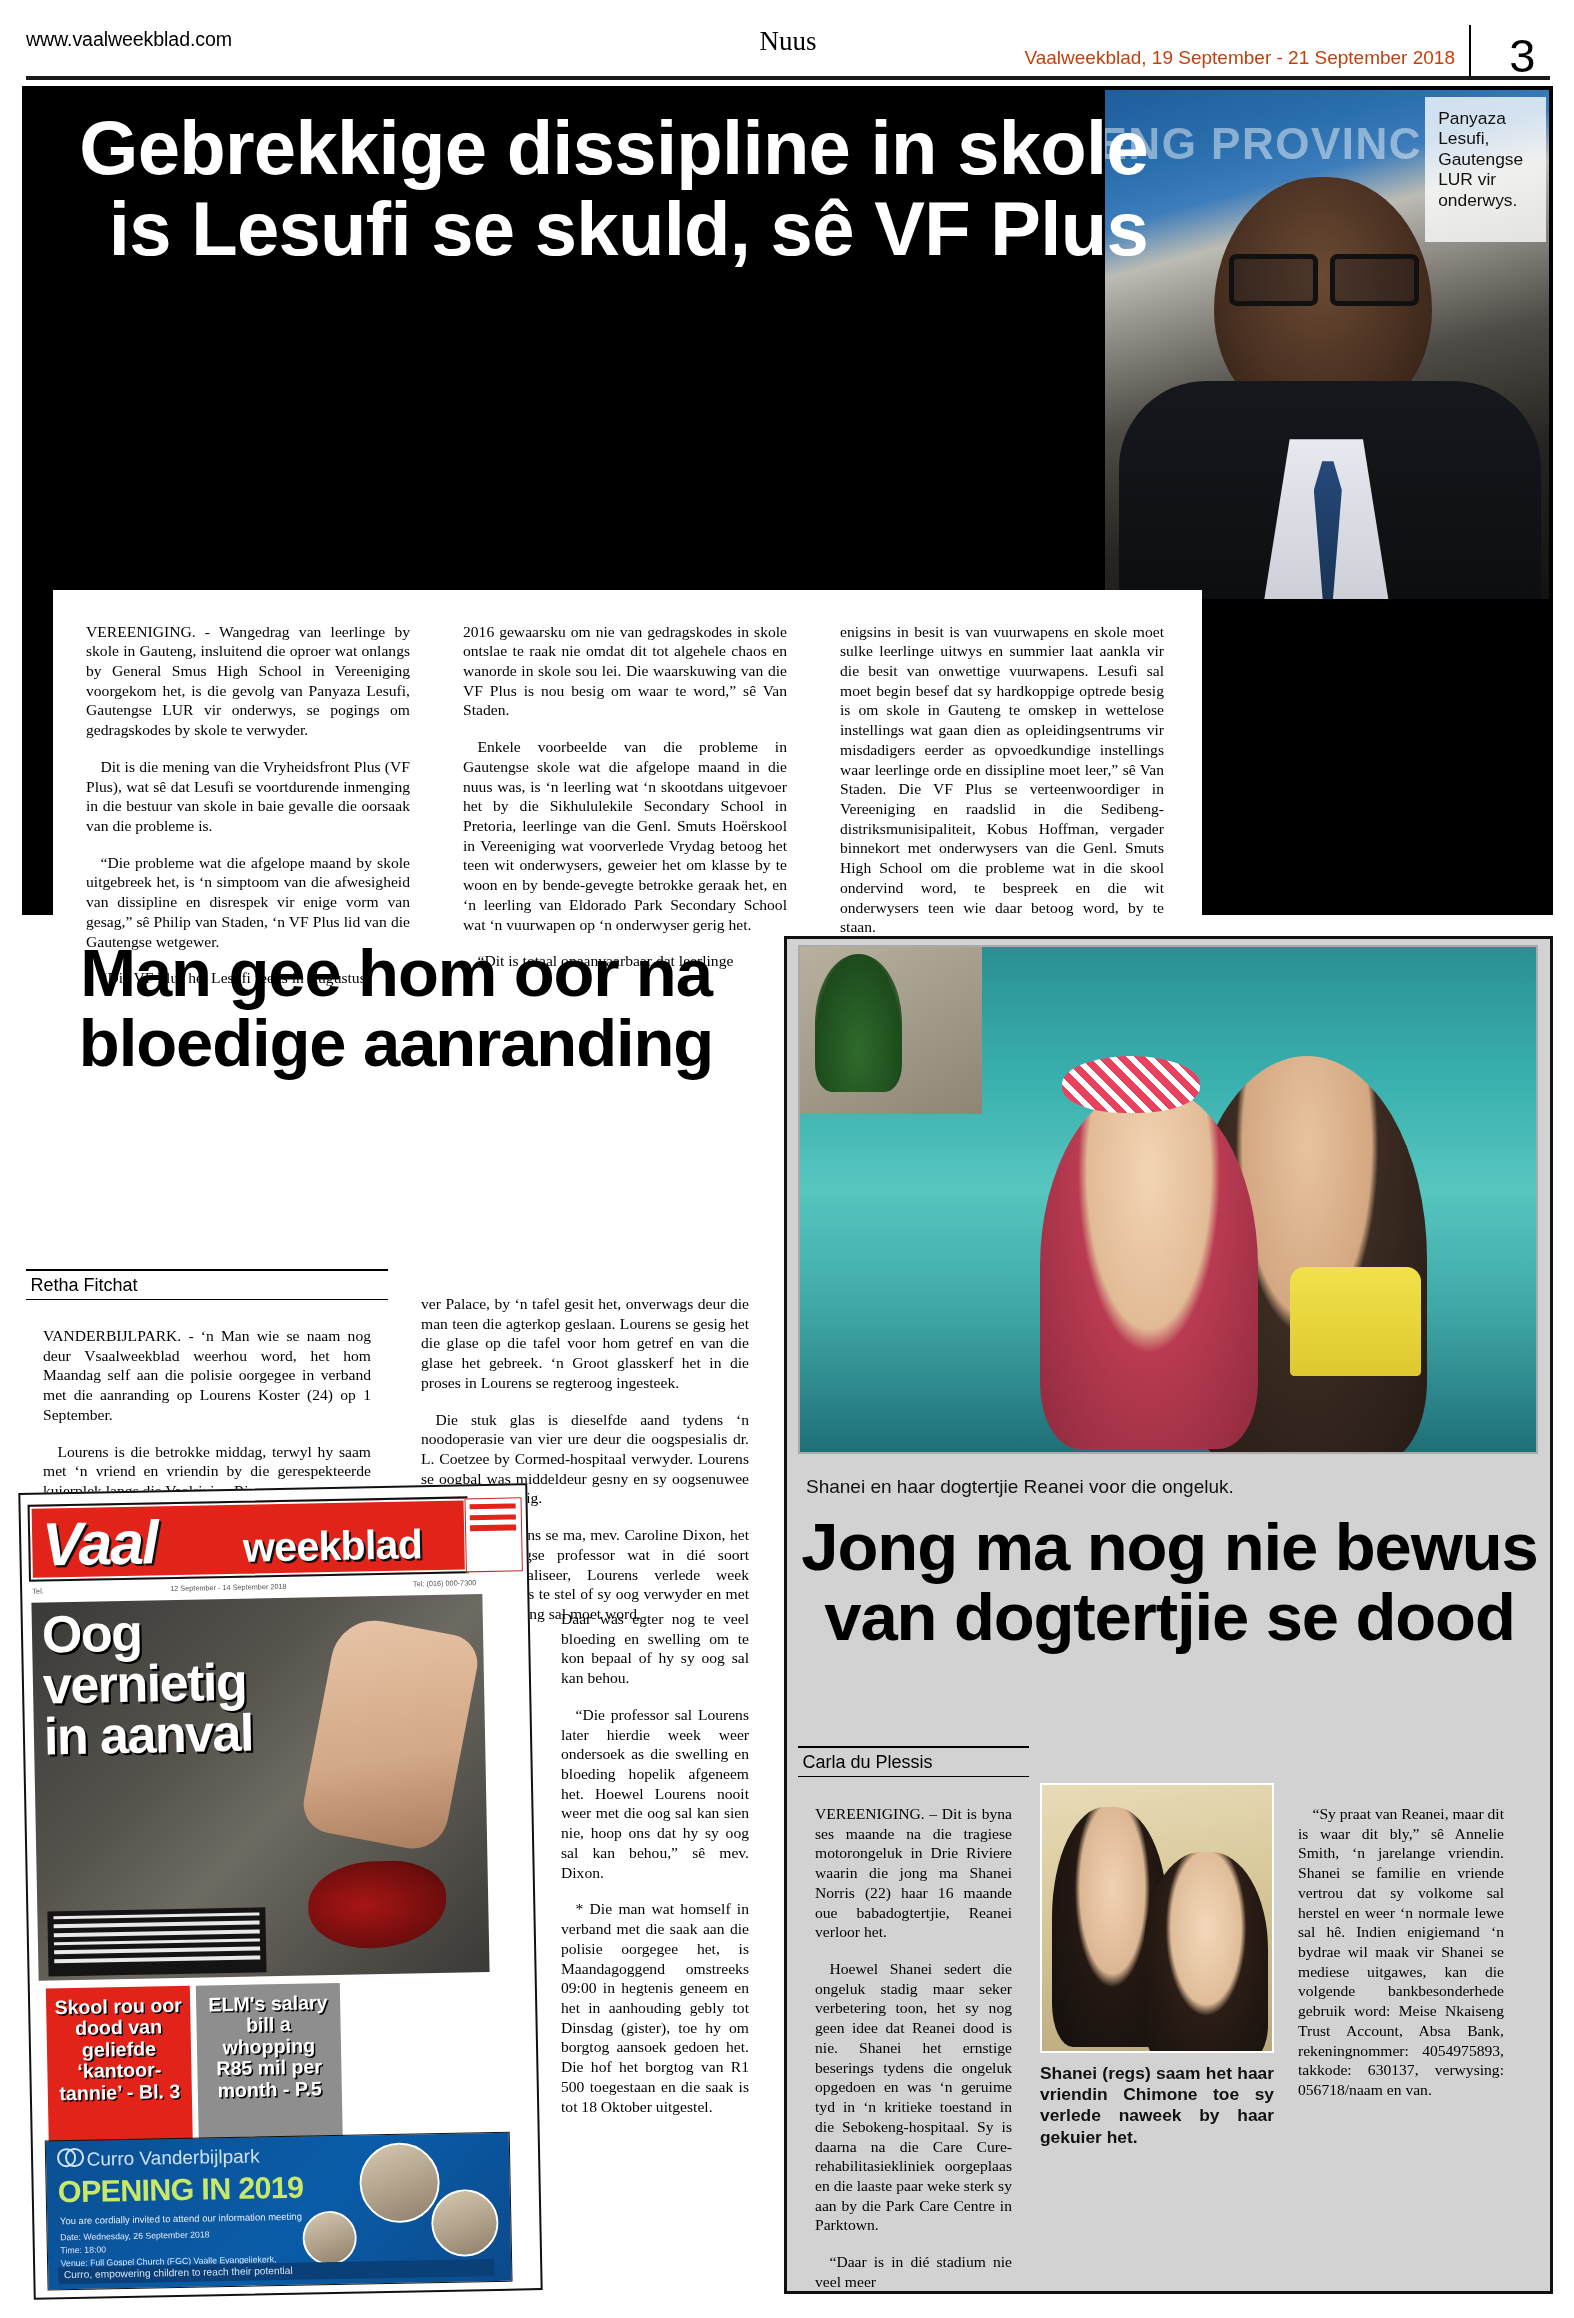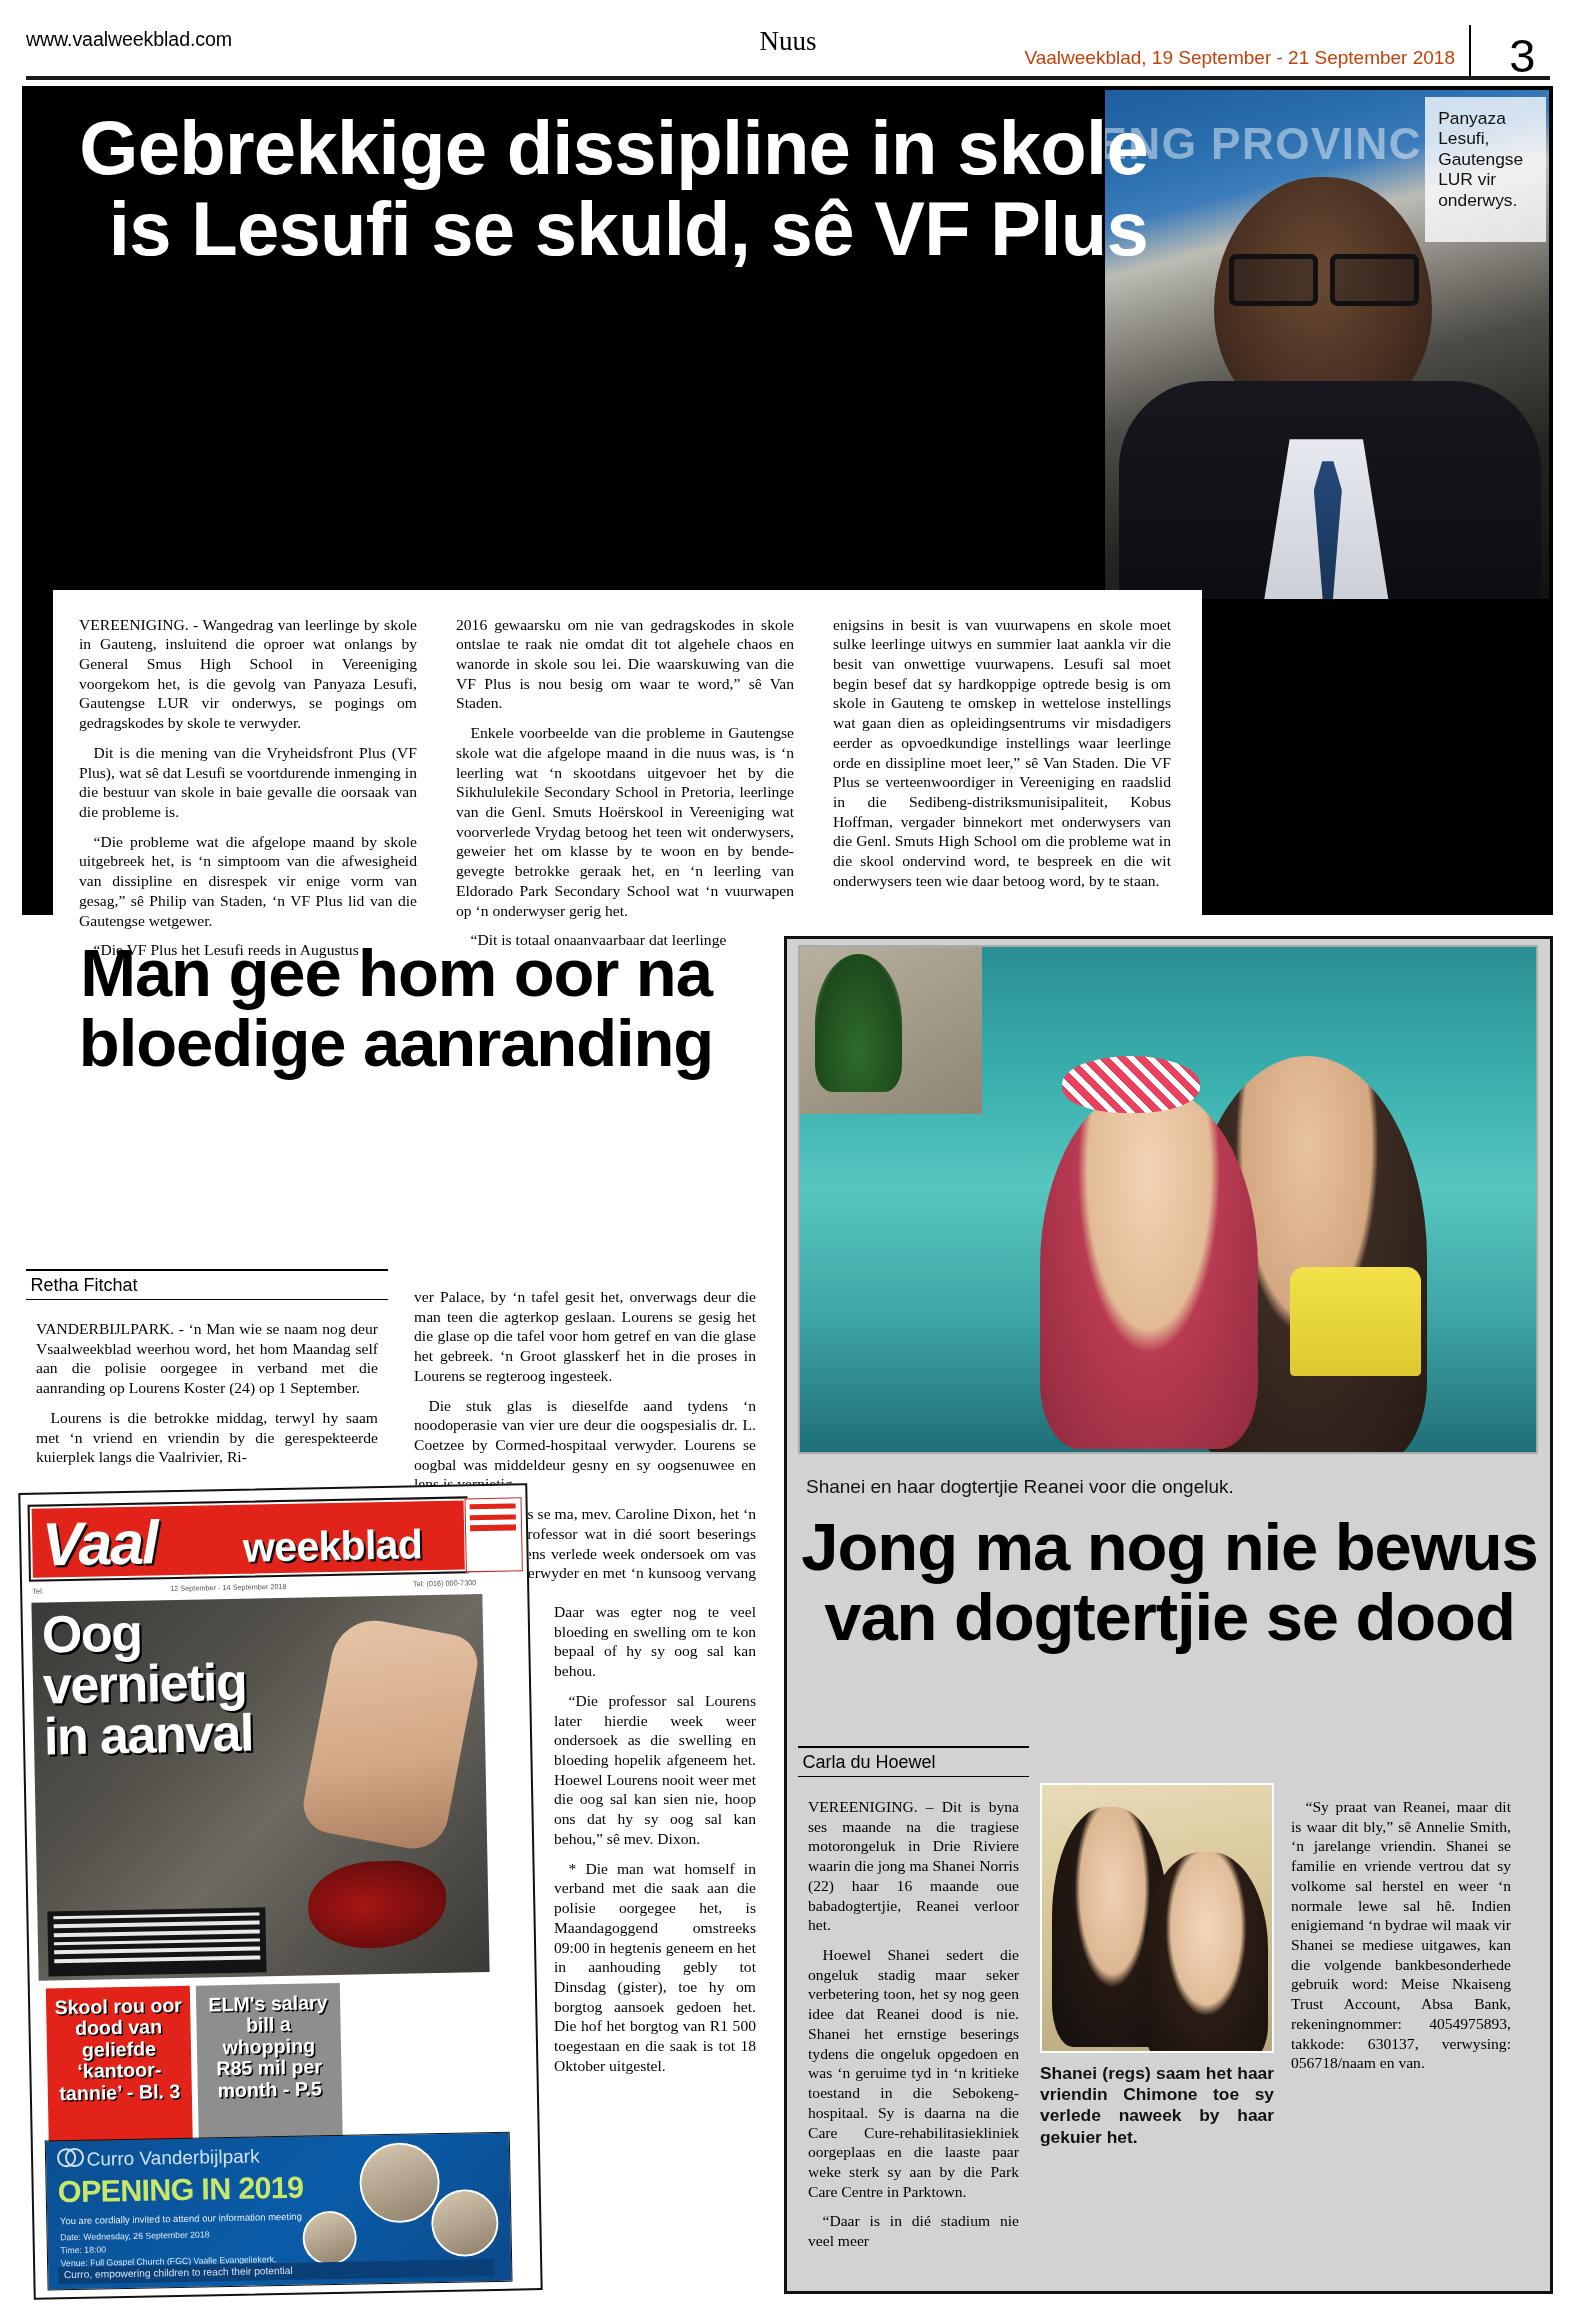--- a/index.html
+++ b/index.html
@@ -95,21 +95,21 @@
   .a1-textbox {
     position:absolute; left: 29px; top: 502px; width: 1149px; height: 393px;
     background:#fff; padding: 14.5px 16px 0 16px;
     display:flex; gap: 19px;
   }
   .a1-col { width: 358px; }
   .bodytext {
     font-family:"Liberation Serif", serif; font-size: 15.6px; line-height: 1.265;
     text-align: justify; color:#000; hyphens:none;
   }
-  .bodytext p { text-indent: 14.5px; margin: 10px; }
+  .bodytext p { text-indent: 14.5px; margin: 17px; }
   .bodytext p.first { text-indent: 0; }
 
   
   .a2-head {
     position:absolute; left: 29px; top: 938px; width: 734px;
     font-family:"Liberation Sans", sans-serif; font-weight:700; font-size: 67px;
     line-height: 1.04; text-align:center; color:#000; letter-spacing:-1.1px;
   }
   .byline-wrap {
     position:absolute; width: 364px;
@@ -424,21 +424,21 @@
     <div class="deck"></div>
     <div class="plant"></div>
     <div class="woman"></div>
     <div class="child"></div>
     <div class="bow"></div>
     <div class="towel"></div>
   </div>
   <div class="a3-cap">Shanei en haar dogtertjie Reanei voor die ongeluk.</div>
   <h2 class="a3-head">Jong ma nog nie bewus van dogtertjie se dood</h2>
   <div class="byline-wrap" id="a3-byline">
-    <div class="byline">Carla du Hoewel</div>
+    <div class="byline">Carla du Plessis</div>
   </div>
   <div class="a3-c1 bodytext grey" id="a3c1">
       <p class="first">VEREENIGING. – Dit is byna ses maande na die tragiese motorongeluk in Drie Riviere waarin die jong ma Shanei Norris (22) haar 16 maande oue babadogtertjie, Reanei verloor het.</p>
       <p>Hoewel Shanei sedert die ongeluk stadig maar seker verbetering toon, het sy nog geen idee dat Reanei dood is nie. Shanei het ernstige beserings tydens die ongeluk opgedoen en was ‘n geruime tyd in ‘n kritieke toestand in die Sebokeng-hospitaal. Sy is daarna na die Care Cure-rehabilitasiekliniek oorgeplaas en die laaste paar weke sterk sy aan by die Park Care Centre in Parktown.</p>
       <p>“Daar is in dié stadium nie veel meer</p>
     </div>
   <div class="a3-photo2">
     <div class="f1"></div>
     <div class="f2"></div>
   </div>

